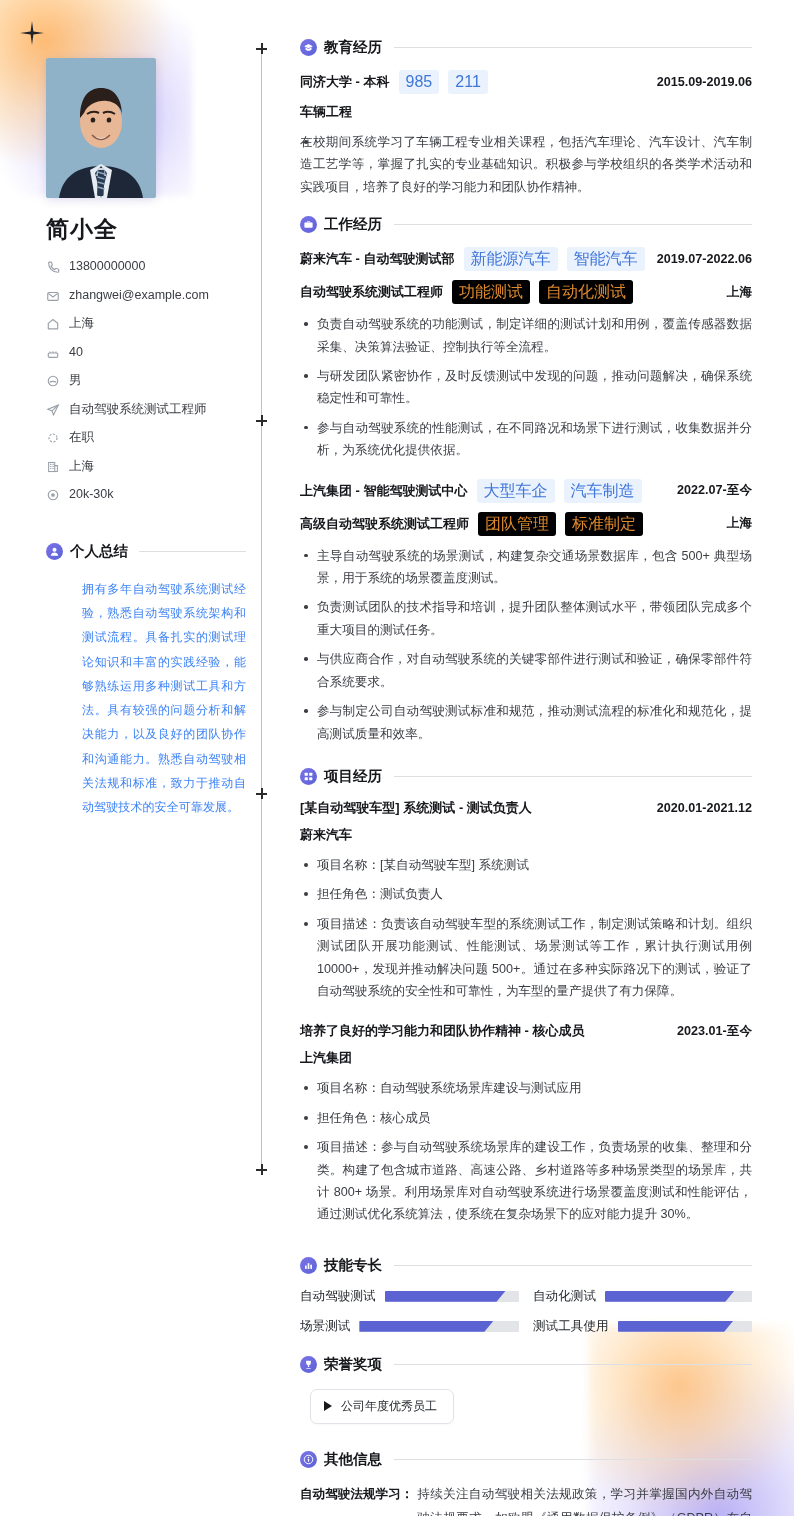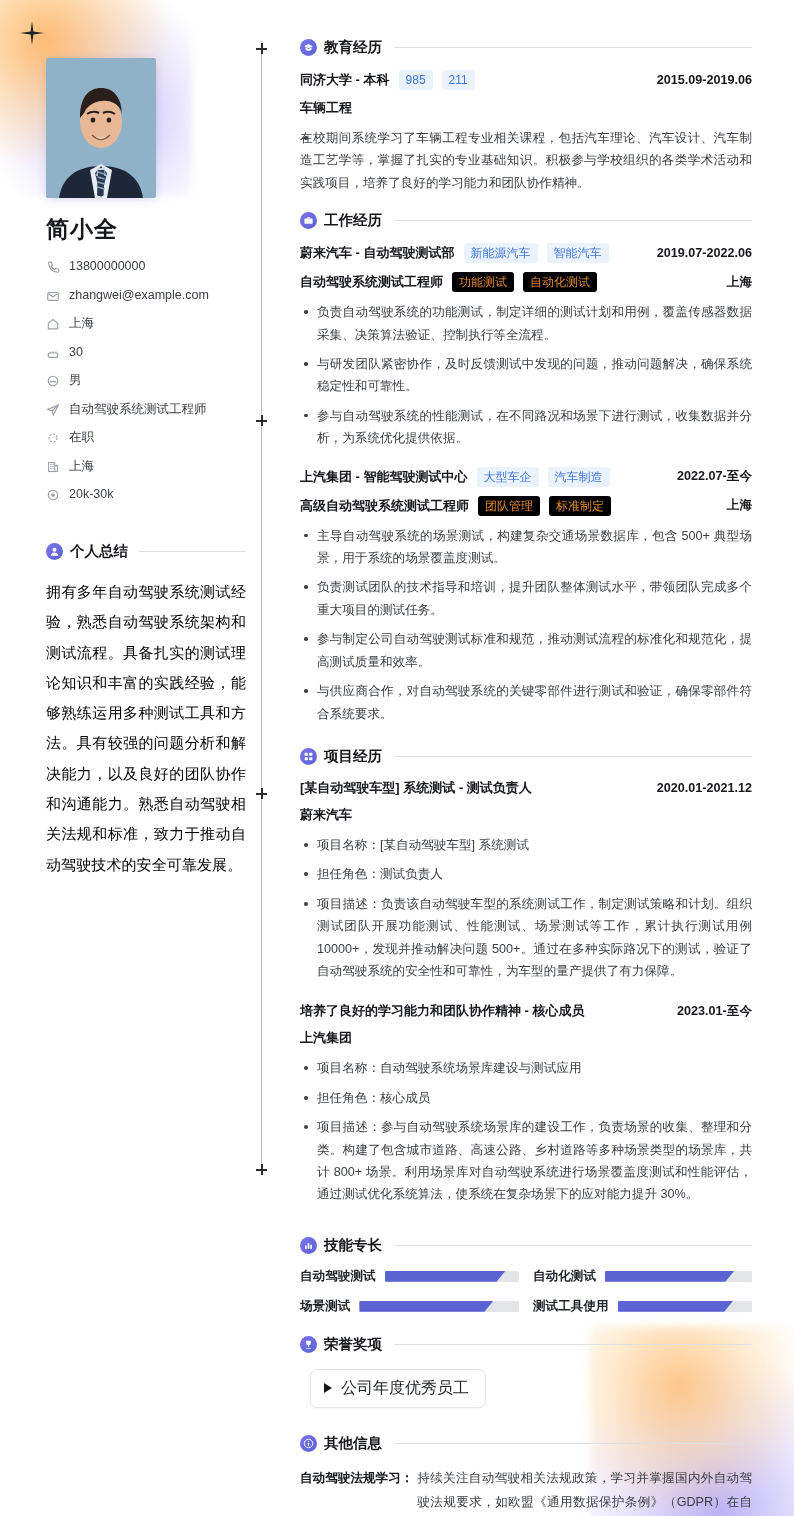--- a/index.html
+++ b/index.html
@@ -80,40 +80,41 @@
   .side-head{display:flex;align-items:center;gap:7px;position:relative;margin-bottom:16px;}
   .side-head .ttl{font-size:14.5px;font-weight:700;color:#17181c;white-space:nowrap;}
   .side-head .rule{flex:1;height:1px;background:#dedfe3;margin-left:4px;}
   .badge-ico{
     width:17px;height:17px;border-radius:50%;flex:0 0 17px;
     background:linear-gradient(135deg,#7b74e8,#5b62d6);
     display:flex;align-items:center;justify-content:center;color:#fff;
   }
   .badge-ico svg{display:block;width:11px;height:11px;}
   .summary{
-    font-size:15px;line-height:2.02;color:#000000;text-align:justify;
+    font-size:12px;line-height:2.02;color:#3b82f6;text-align:justify;
     letter-spacing:.1px;
+    margin-left:36px;
   }
 
   
   .sec{margin-bottom:6px;}
   .sec-head{display:flex;align-items:center;gap:7px;margin:0 0 13px 0;}
   .sec-head .ttl{font-size:14.5px;font-weight:700;color:#17181c;white-space:nowrap;}
   .sec-head .rule{flex:1;height:1px;background:#dedfe3;margin-left:5px;}
 
   .entry{margin-bottom:17px;}
   .row{display:flex;align-items:center;margin-bottom:9px;}
   .row .left{display:flex;align-items:center;gap:9px;flex:1;min-width:0;}
   .org{font-size:13px;font-weight:700;color:#17181c;white-space:nowrap;}
   .role{font-size:13px;font-weight:700;color:#17181c;white-space:nowrap;}
   .meta{font-size:12.6px;font-weight:700;color:#17181c;white-space:nowrap;margin-left:10px;}
   .sub{font-size:13px;font-weight:700;color:#17181c;margin-bottom:10px;}
 
   .tag{
-    font-size:12px;line-height:1;padding:4px 7px;border-radius:3px;white-space:nowrap;
+    font-size:16px;line-height:1;padding:4px 7px;border-radius:3px;white-space:nowrap;
   }
   .tag.blue{background:#eaf2fe;color:#3f76d8;}
   .tag.orange{background:#000000;color:#e08a2e;}
 
   .bul{margin:0;padding:0;list-style:none;}
   .bul li{
     position:relative;padding-left:17px;margin-bottom:7px;
     font-size:12.6px;line-height:1.78;color:#3a3d43;text-align:justify;
   }
   .bul li:before{
@@ -121,42 +122,42 @@
     width:3.6px;height:3.6px;border-radius:50%;background:#3a3d43;
   }
   .bul.dot li:before{width:4px;height:4px;}
 
   
   .skill-grid{
     display:grid;grid-template-columns:1fr 1fr;
     column-gap:14px;row-gap:13px;margin-top:2px;margin-bottom:20px;
   }
   .skill{display:flex;align-items:center;gap:9px;}
-  .skill .nm{font-size:12.6px;color:#1f2329;white-space:nowrap;font-weight:700;}
+  .skill .nm{font-size:12.6px;color:#1f2329;white-space:nowrap;font-weight:400;}
   .bar{
     position:relative;flex:1;height:11px;background:#e3e4e8;border-radius:1px;overflow:hidden;
   }
   .bar .fill{
     position:absolute;left:0;top:0;height:100%;
     background:#5b63d3;
     clip-path:polygon(0 0, 100% 0, calc(100% - 9px) 100%, 0 100%);
   }
 
   
   .honor-pill{
     display:inline-flex;align-items:center;gap:9px;
     border:1px solid #e2e3e8;border-radius:7px;background:#fff;
     padding:8px 16px 8px 13px;margin:2px 0 20px 10px;
     box-shadow:0 1px 2px rgba(0,0,0,.03);
   }
   .honor-pill .tri{
     width:0;height:0;border-left:8px solid #17181c;
     border-top:5px solid transparent;border-bottom:5px solid transparent;
   }
-  .honor-pill .lbl{font-size:16px;color:#1f2329;}
+  .honor-pill .lbl{font-size:12px;color:#1f2329;}
 
   
   .other{display:flex;gap:4px;align-items:flex-start;}
   .other .k{font-size:12.6px;font-weight:700;color:#17181c;white-space:nowrap;line-height:1.95;}
   .other .v{font-size:12.6px;line-height:1.95;color:#3a3d43;text-align:justify;}
 </style>
 </head>
 <body>
 
 <div class="page">
@@ -228,21 +229,21 @@
           </span>
         <span>上海</span>
       </li>
       <li>
         <span class="ci">
             <svg viewBox="0 0 16 16" fill="none" stroke="currentColor" stroke-width="1.3">
               <rect x="2.6" y="8" width="10.8" height="5" rx="1.2"></rect>
               <path d="M4.6 8V6.4M8 8V6M11.4 8V6.4"></path>
             </svg>
           </span>
-        <span>30</span>
+        <span>40</span>
       </li>
       <li>
         <span class="ci">
             <svg viewBox="0 0 16 16" fill="none" stroke="currentColor" stroke-width="1.3">
               <circle cx="8" cy="8" r="5.4"></circle>
               <path d="M4.4 9.6c1-1.6 6.2-1.6 7.2 0"></path>
             </svg>
           </span>
         <span>男</span>
       </li>
@@ -384,22 +385,22 @@
           <div class="left">
             <span class="role">高级自动驾驶系统测试工程师</span>
             <span class="tag orange">团队管理</span>
             <span class="tag orange">标准制定</span>
           </div>
           <span class="meta">上海</span>
         </div>
         <ul class="bul">
           <li>主导自动驾驶系统的场景测试，构建复杂交通场景数据库，包含 500+ 典型场景，用于系统的场景覆盖度测试。</li>
           <li>负责测试团队的技术指导和培训，提升团队整体测试水平，带领团队完成多个重大项目的测试任务。</li>
+          <li>与供应商合作，对自动驾驶系统的关键零部件进行测试和验证，确保零部件符合系统要求。</li>
           <li>参与制定公司自动驾驶测试标准和规范，推动测试流程的标准化和规范化，提高测试质量和效率。</li>
-          <li>与供应商合作，对自动驾驶系统的关键零部件进行测试和验证，确保零部件符合系统要求。</li>
         </ul>
       </div>
     </div>
 
     <div class="sec" style="margin-top:22px;">
       <div class="sec-head">
         <span class="badge-ico">
           <svg viewBox="0 0 16 16" fill="currentColor">
               <rect x="2.4" y="2.4" width="4.6" height="4.6" rx="1"></rect>
               <rect x="9" y="2.4" width="4.6" height="4.6" rx="1"></rect>

